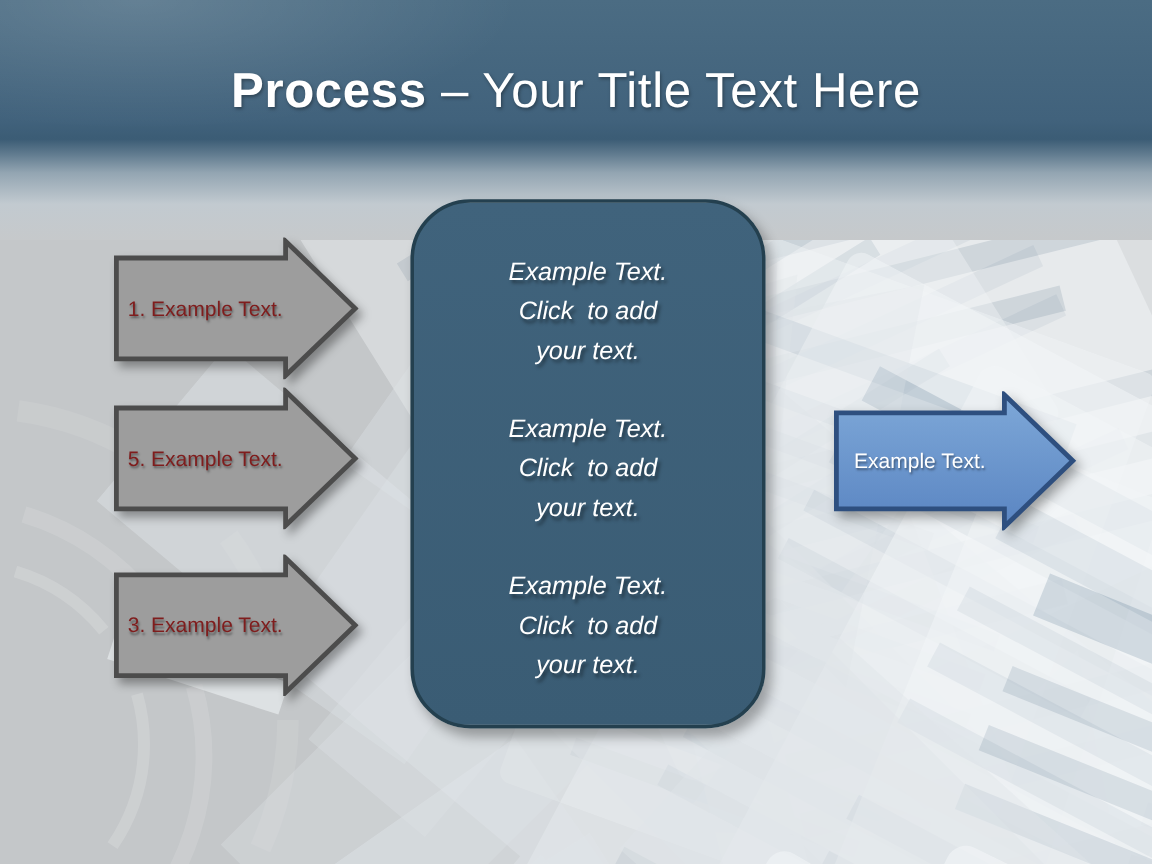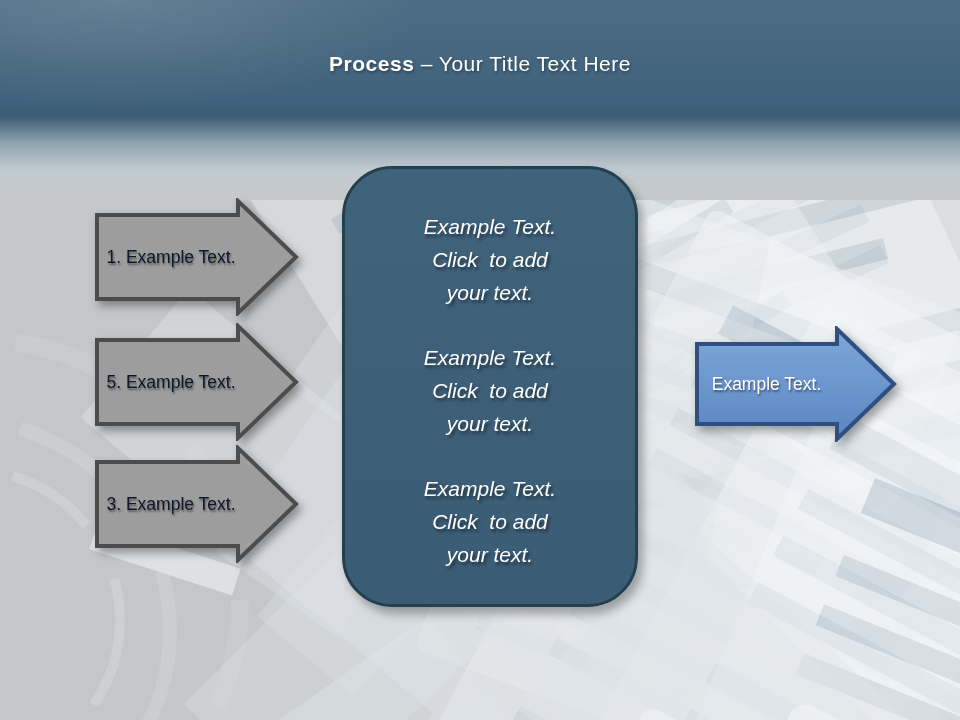--- a/index.html
+++ b/index.html
@@ -22,36 +22,36 @@
         #c2cad0 85%,
         #c6c9cb 100%);
     z-index:1;
   }
   
   .bg-decor{position:absolute;left:0;top:0;width:960px;height:720px;z-index:0;}
   
   .title{
     position:absolute;left:0;top:52px;width:960px;margin:0;
     text-align:center;color:#ffffff;z-index:3;
-    font-size:21px;font-weight:400;letter-spacing:0.5px;
+    font-size:41px;font-weight:400;letter-spacing:0.5px;
     text-shadow:1px 2px 3px rgba(0,0,0,0.35);
   }
   .title .t-bold{font-weight:700;}
   
   .garrow{position:absolute;left:94px;width:210px;height:118px;z-index:2;}
   .garrow svg{display:block;filter:drop-shadow(4px 5px 4px rgba(0,0,0,0.35));}
   .garrow .poly{fill:#9d9d9d;stroke:#4c4c4c;stroke-width:4;}
   .garrow-label{
     position:absolute;left:8px;right:64px;top:0;bottom:0;
     display:flex;align-items:center;justify-content:center;
-    color:#0f172a;font-size:17.5px;
+    color:#7f1d1d;font-size:17.5px;
     text-shadow:1px 2px 2px rgba(0,0,0,0.45);
     white-space:nowrap;
   }
-  .a1{top:198px;} .a2{top:323px;} .a3{top:445px;}
+  .a1{top:198px;} .a2{top:323px;} .a3{top:462px;}
   
   .center-box{
     position:absolute;left:342px;top:166px;width:296px;height:441px;
     box-sizing:border-box;border:3px solid #24404f;border-radius:50px;
     background:linear-gradient(to bottom,#40637c,#3a5c74);
     box-shadow:5px 7px 10px rgba(0,0,0,0.30);
     z-index:2;
     display:flex;flex-direction:column;align-items:center;justify-content:center;
     gap:32px;padding:12px 16px 4px 16px;
   }

